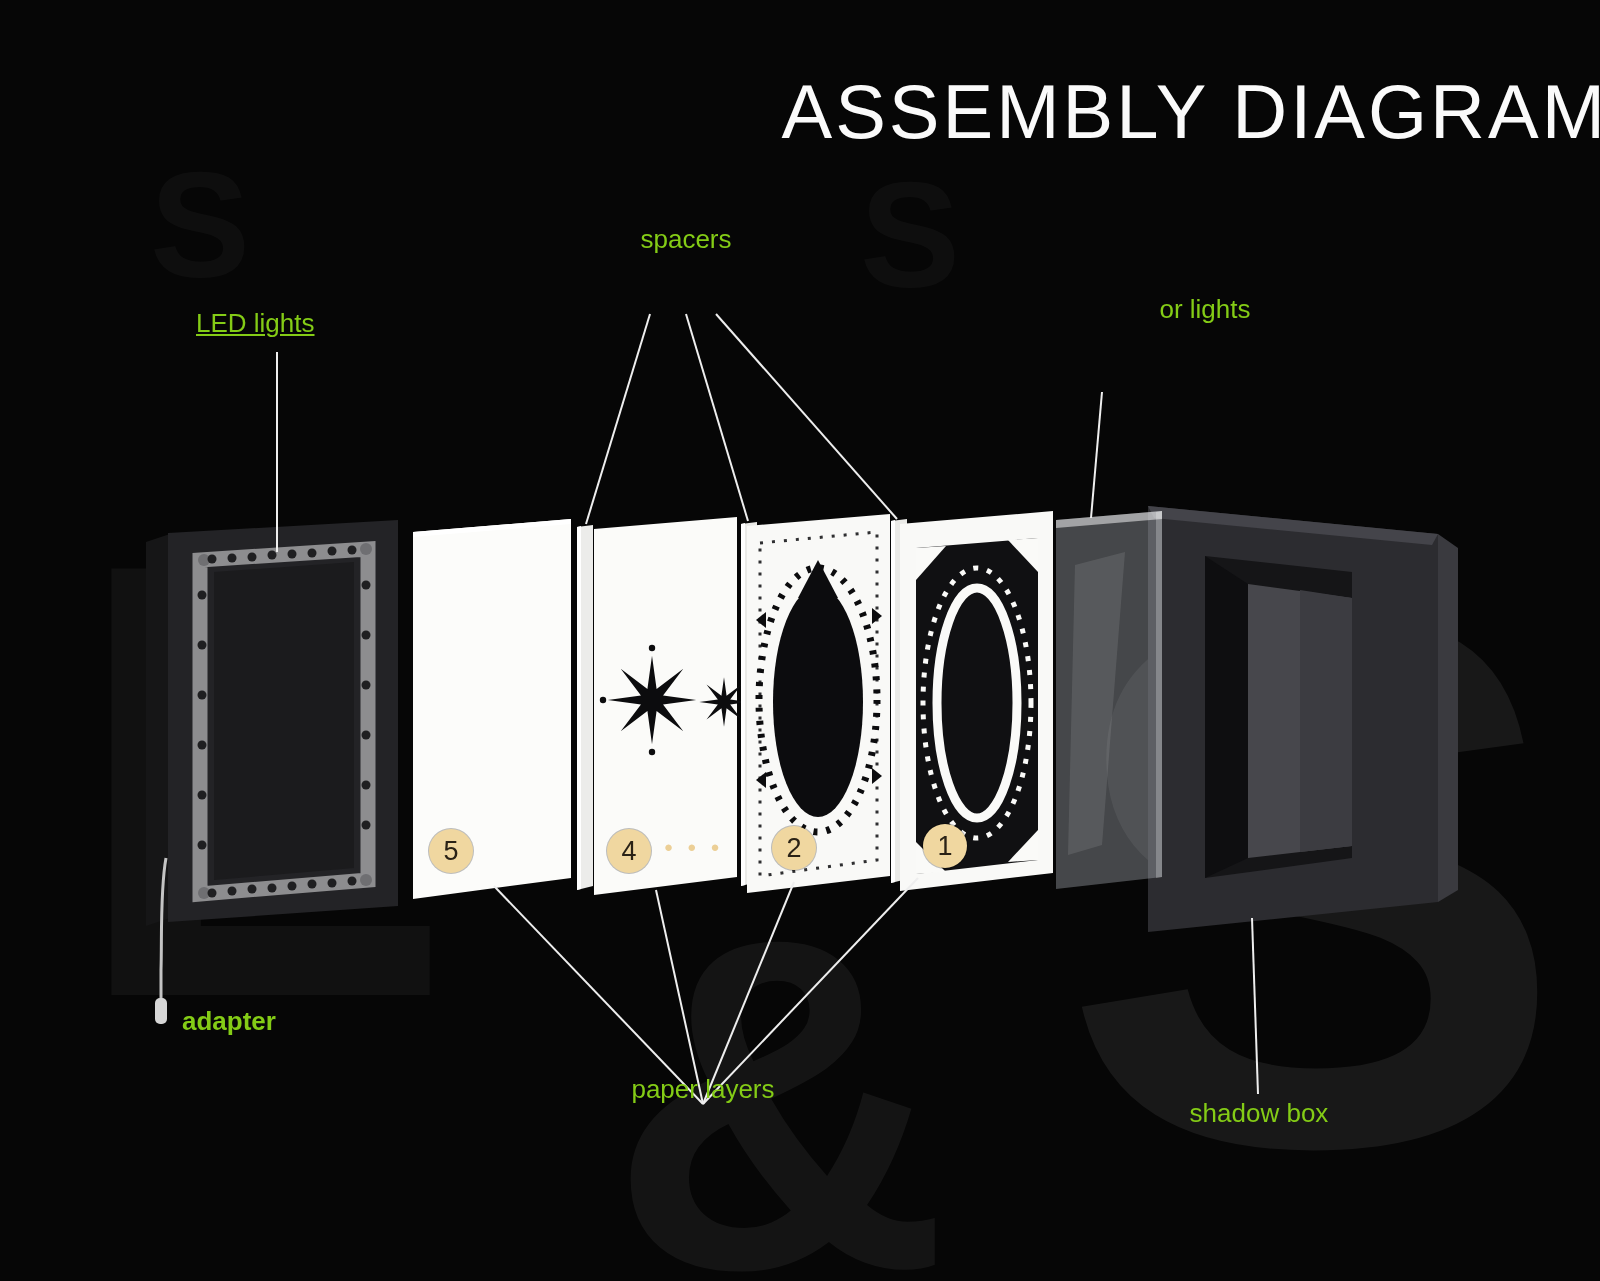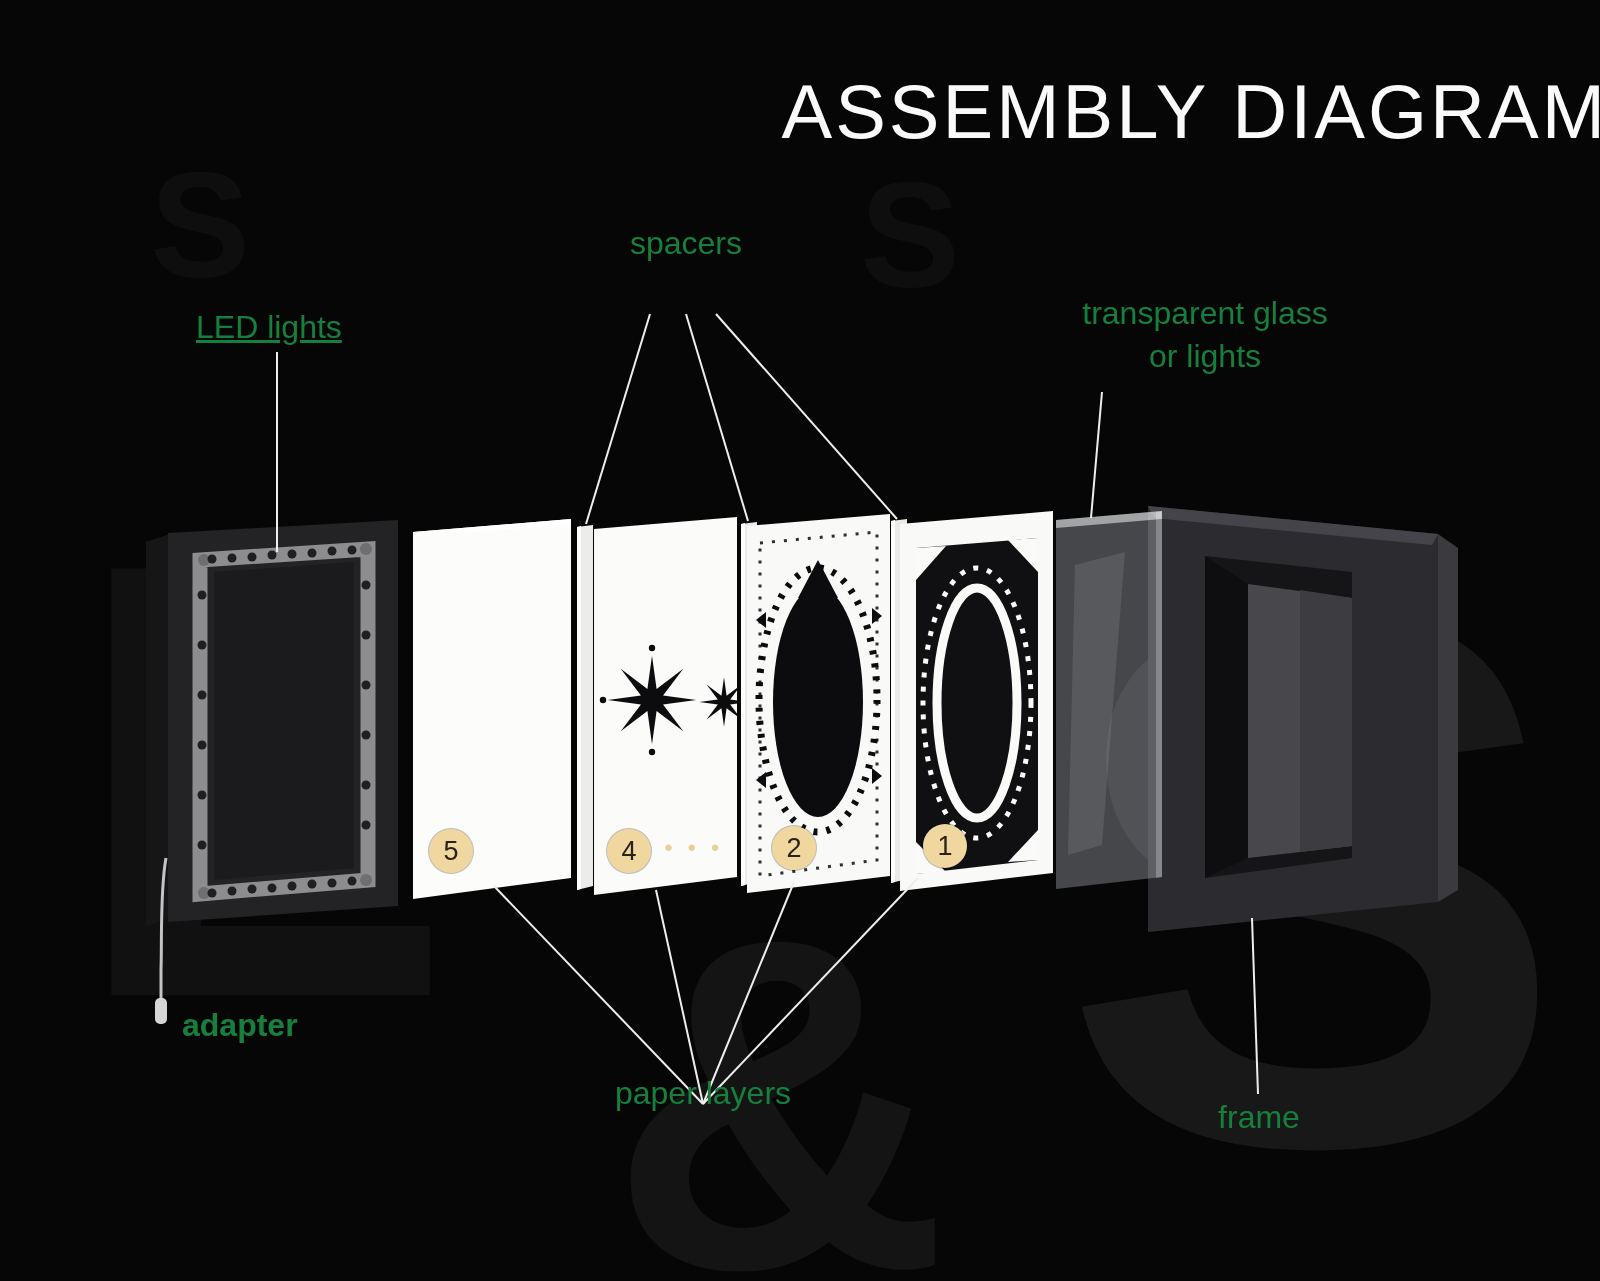--- a/index.html
+++ b/index.html
@@ -21,21 +21,21 @@
   .scene{position:absolute;left:0;top:0;z-index:1;}
 
   
   .title{
     position:absolute;top:68px;left:0;width:100%;text-align:right;
     color:#fafafa;font-size:76px;font-weight:400;letter-spacing:3px;z-index:2;padding-left:8px;
   }
 
   
   .lbl{
-    position:absolute;color:#15803d;font-size:32px;line-height:1.34;z-index:2;
+    position:absolute;color:#84cc16;font-size:26px;line-height:1.34;z-index:2;
   }
   .lbl.center{text-align:center;}
   .lbl-led{left:196px;top:306px;text-decoration:underline;}
   .lbl-spacers{left:500px;top:222px;width:372px;}
   .lbl-glass{left:1000px;top:292px;width:410px;}
   .lbl-adapter{left:182px;top:1004px;font-weight:bold;}
   .lbl-paper{left:550px;top:1072px;width:306px;}
   .lbl-shadow{left:1100px;top:1096px;width:318px;}
 
   
@@ -195,30 +195,29 @@
 
   <div class="title">ASSEMBLY DIAGRAM</div>
 
   <div class="lbl lbl-led">LED lights</div>
 
   <div class="lbl lbl-spacers center">
     <div>spacers</div>
   </div>
 
   <div class="lbl lbl-glass center">
-    <div>transparent glass</div>
     <div>or lights</div>
   </div>
 
   <div class="lbl lbl-adapter">adapter</div>
 
   <div class="lbl lbl-paper center">paper layers</div>
 
   <div class="lbl lbl-shadow center">
-    <div>frame</div>
+    <div>shadow box</div>
   </div>
 
   <div class="badge badge-5">5</div>
   <div class="badge badge-4">4</div>
   <div class="badge badge-2">2</div>
   <div class="badge badge-1">1</div>
 
   <div class="dots">● ● ●</div>
 
 </div>

